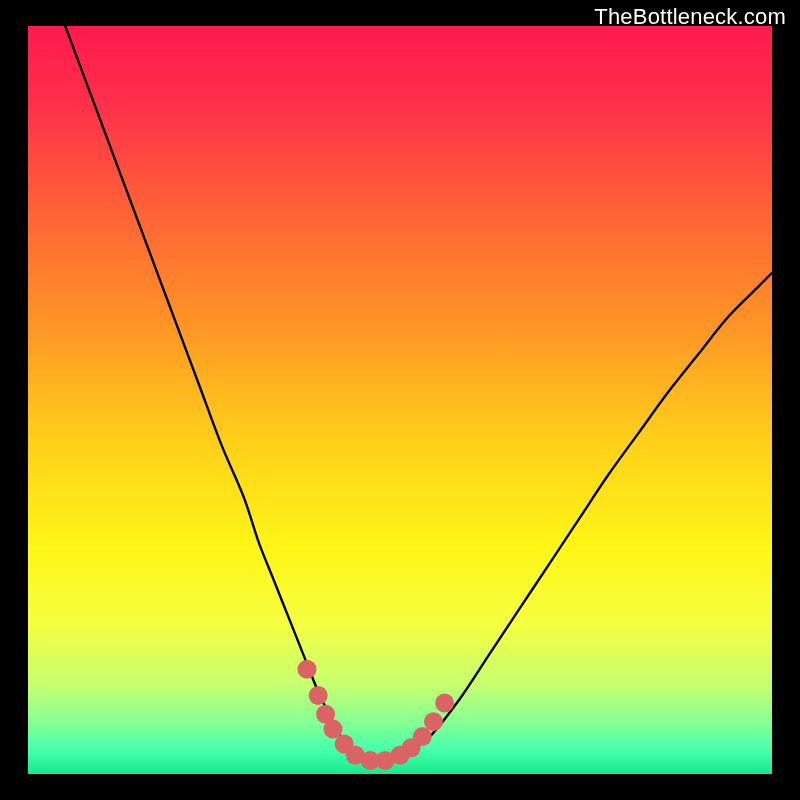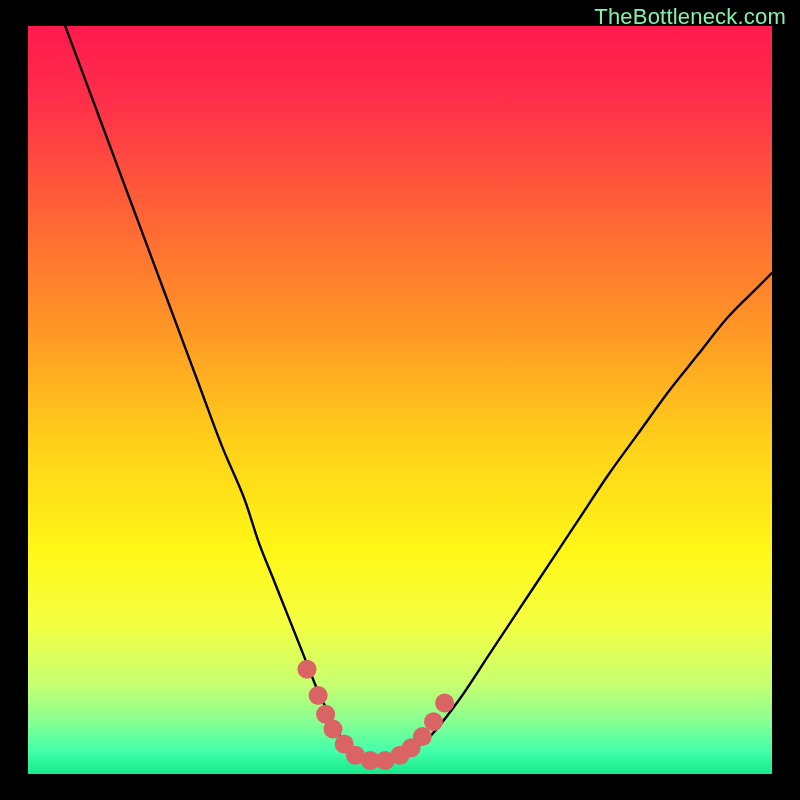--- a/index.html
+++ b/index.html
@@ -29,21 +29,21 @@
     inset: 0;
   }
   #curve-layer {
     position: absolute;
     inset: 0;
   }
   #watermark {
     position: absolute;
     top: 4px;
     right: 14px;
-    color: #86efac;
+    color: #ffffff;
     font-size: 22px;
     letter-spacing: 0.2px;
     font-weight: 500;
   }
 </style>
 </head>
 <body>
 
 <div id="stage">
   <div id="watermark">TheBottleneck.com</div>

